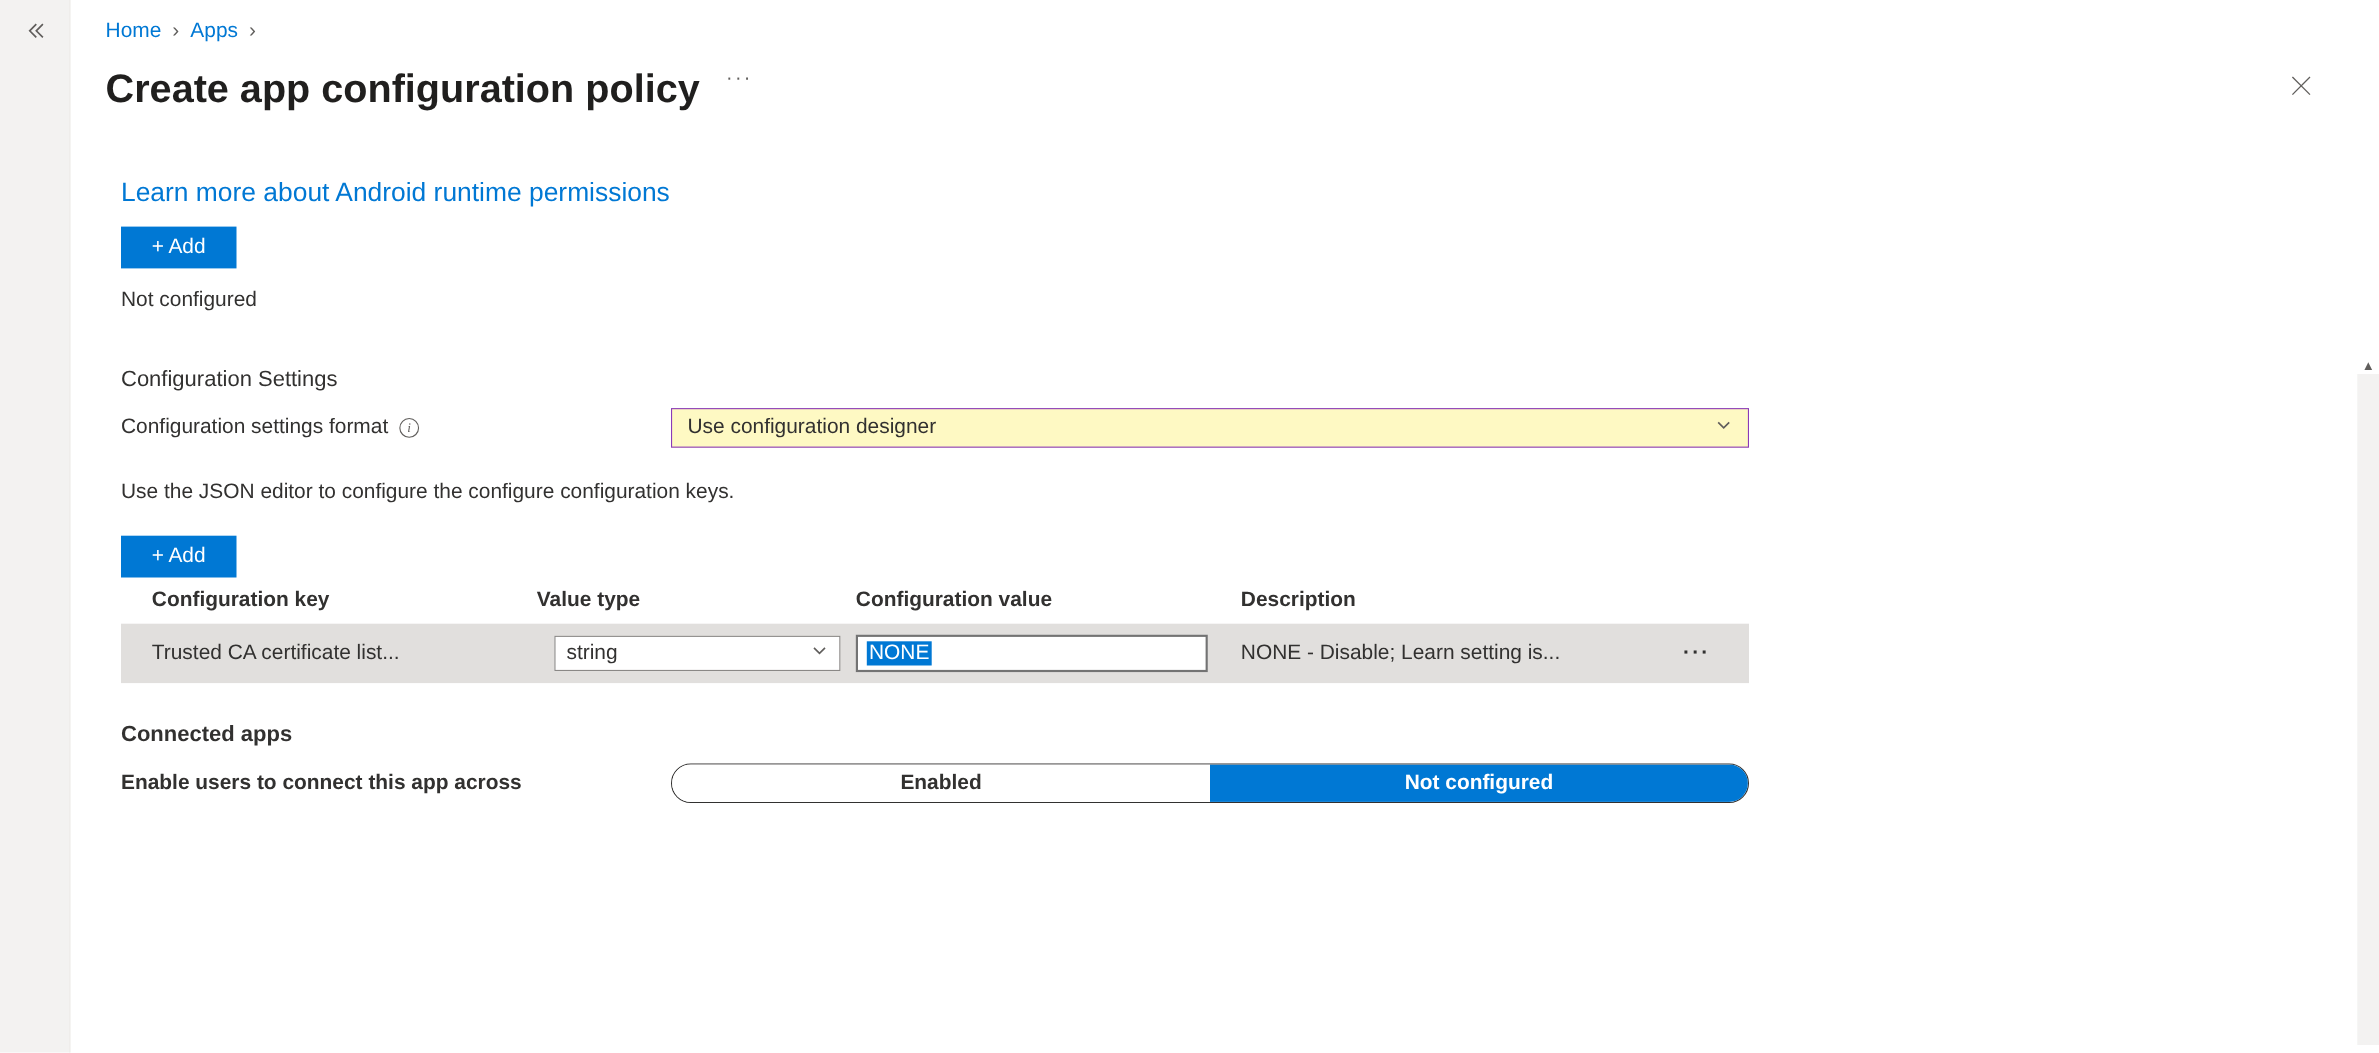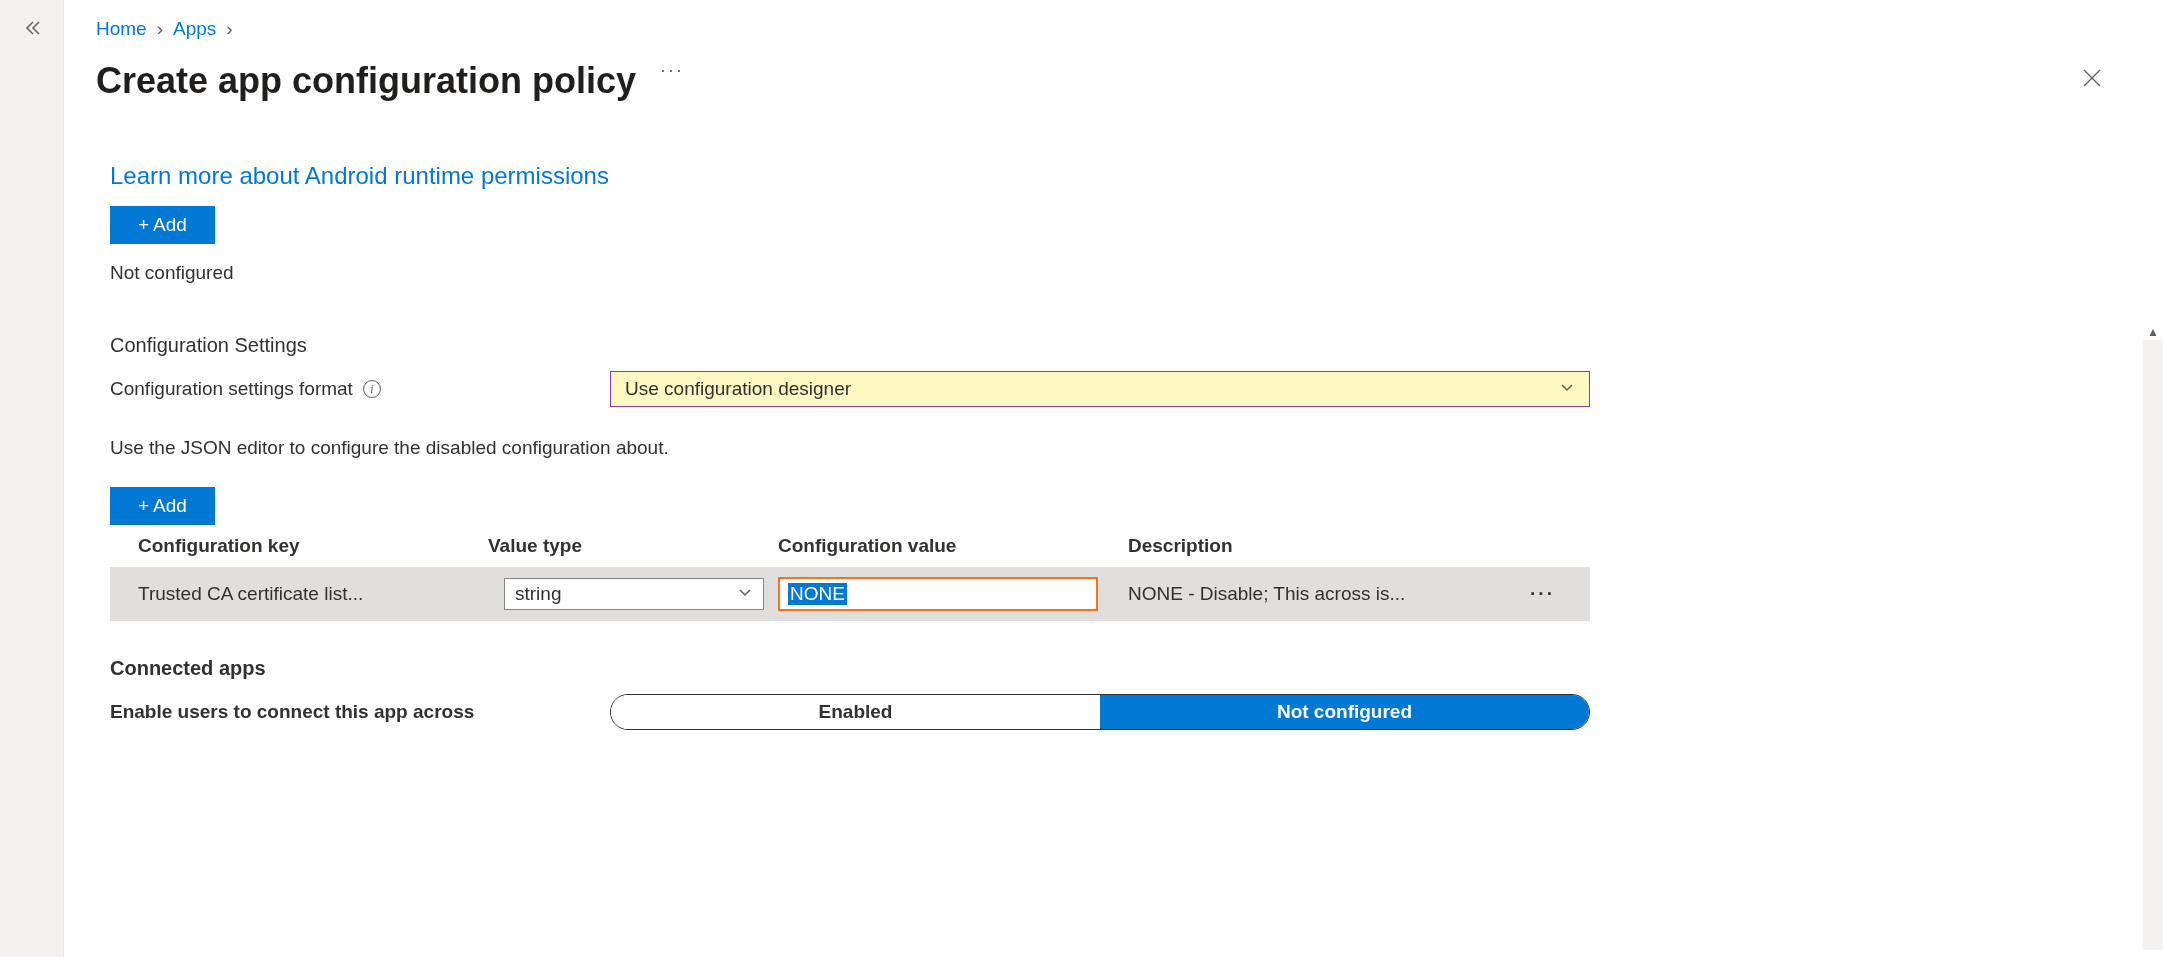--- a/index.html
+++ b/index.html
@@ -183,21 +183,21 @@
       background: #fff;
       display: flex;
       align-items: center;
       justify-content: space-between;
       padding: 4px 10px;
       width: 260px;
       cursor: pointer;
       margin-left: 16px;
     }
     .value-input {
-      border: 2px solid #f97316;
+      border: 2px solid #737373;
       background: #fff;
       width: 320px;
       padding: 4px 8px;
       display: flex;
       align-items: center;
     }
     .value-input-text {
       background: #0078d4;
       color: #fff;
       padding: 0 2px;
@@ -323,21 +323,21 @@
       <div class="select-wrap">
         <span>Use configuration designer</span>
         <span class="chevron">
           <svg width="16" height="16" viewBox="0 0 16 16" fill="none" stroke="currentColor" stroke-width="1.5">
               <path d="M3 6 L8 11 L13 6"></path>
             </svg>
         </span>
       </div>
     </div>
 
-    <div class="helper-text">Use the JSON editor to configure the disabled configuration about.</div>
+    <div class="helper-text">Use the JSON editor to configure the configure configuration keys.</div>
 
     <button class="add-btn" style="margin-bottom:0;">
       <span>+</span>
         <span>Add</span>
     </button>
 
     <div class="table-wrap">
       <div class="table-header">
         <div class="col-key">Configuration key</div>
         <div class="col-type">Value type</div>
@@ -355,21 +355,21 @@
                   <path d="M3 6 L8 11 L13 6"></path>
                 </svg>
             </span>
           </div>
         </div>
         <div class="cell col-value">
           <div class="value-input">
             <span class="value-input-text">NONE</span>
           </div>
         </div>
-        <div class="cell col-desc">NONE - Disable; This across is...</div>
+        <div class="cell col-desc">NONE - Disable; Learn setting is...</div>
         <div class="cell col-actions">
           <span class="row-more">···</span>
         </div>
       </div>
     </div>
 
     <div class="subsection">
       <div class="subsection-heading">Connected apps</div>
       <div class="toggle-row">
         <div class="toggle-label">

